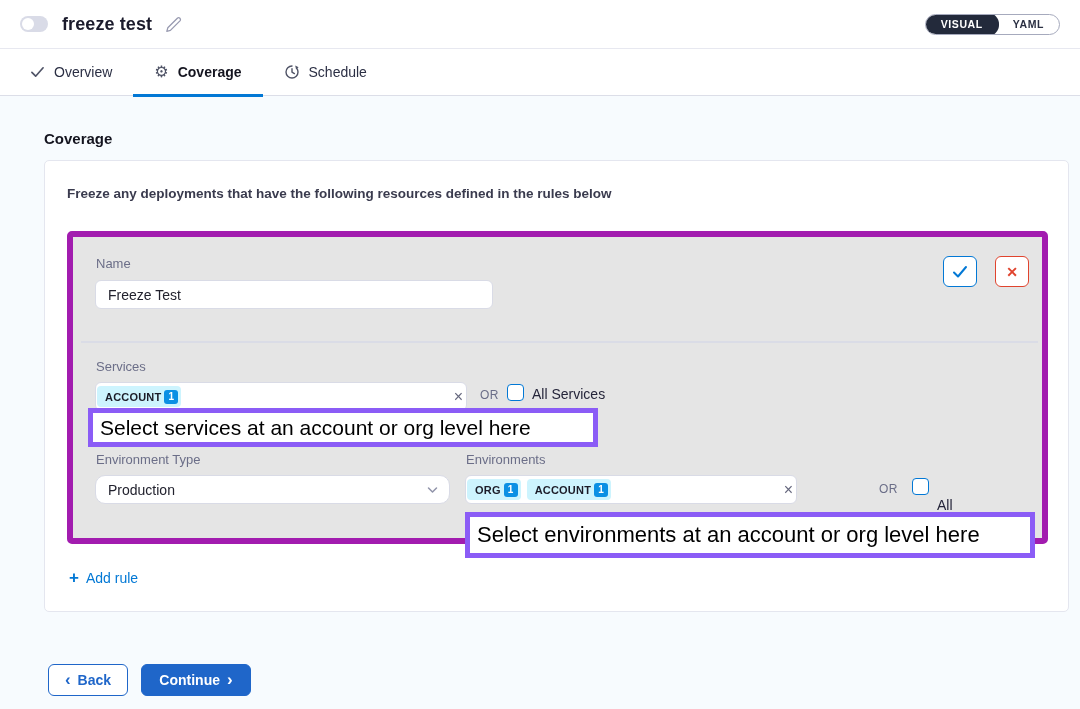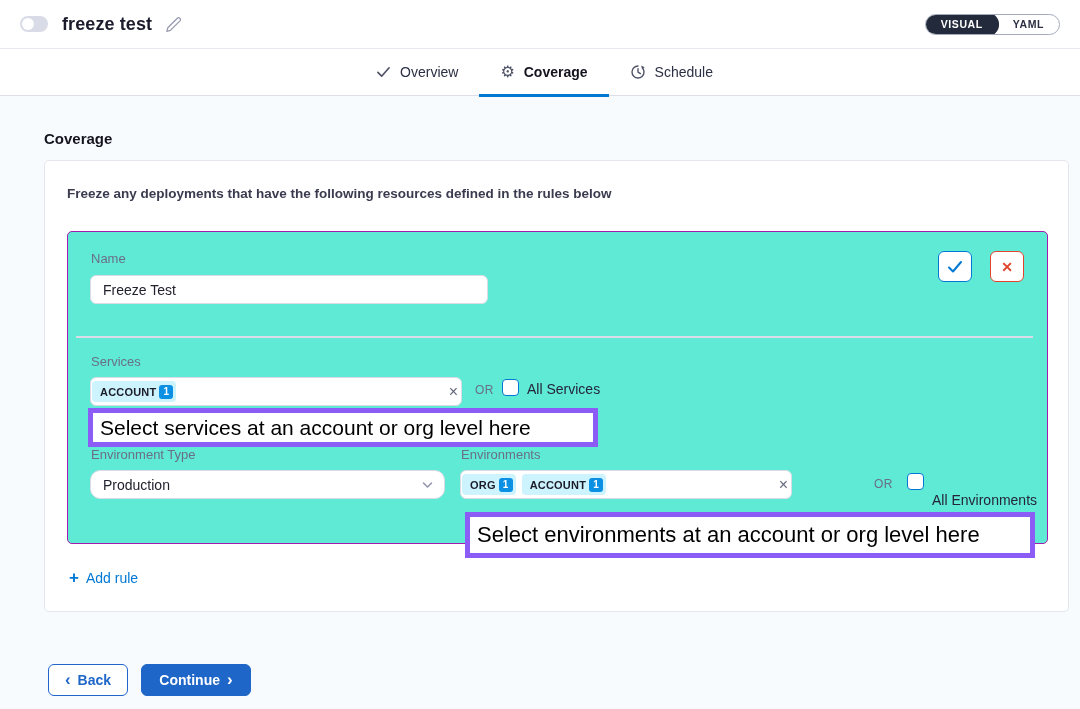--- a/index.html
+++ b/index.html
@@ -37,21 +37,21 @@
     height:21px; display:flex; align-items:center; justify-content:center;
     font-size:10.5px; font-weight:700; letter-spacing:.6px; padding:0 15px; cursor:pointer;
   }
   .view-seg.sel { background:#232a3b; color:#fff; border-radius:11px; margin:-1px; height:23px; padding:0 16px; }
   .view-seg.unsel { color:#2a2f42;text-align:center; }
 
   
   .tabbar {
     position:absolute; top:49px; left:0; right:0; height:47px;
     background:#fff; border-bottom:1.5px solid #dcdee8;
-    display:flex; align-items:stretch; padding-left:9px;justify-content:center;
+    display:flex; align-items:stretch; padding-left:9px;
   }
   .tab {
     position:relative; display:flex; align-items:center; gap:9px;
     padding:0 21px; font-size:14px; color:#2b2f44; cursor:pointer;
   }
   .tab.active { font-weight:700; color:#14141f; }
   .tab.active::after {
     content:""; position:absolute; left:0; right:0; bottom:-1.5px; height:3px; background:#0278d5;
   }
   .tab .ticon { display:flex; align-items:center; color:#4f5366; }
@@ -60,21 +60,21 @@
   
   .section-title { position:absolute; left:44px; top:130px; font-size:15px; font-weight:700; color:#14141f; }
   .card {
     position:absolute; left:44px; top:160px; width:1025px; height:452px;
     background:#fff; border:1px solid #e4e6ef; border-radius:5px;
   }
   .card-heading { position:absolute; left:22px; top:25px; font-size:13.5px; font-weight:700; color:#3a3b4e; }
 
   .panel {
     position:absolute; left:22px; top:70px; width:981px; height:313px;
-    background:#5eead4; border:1px solid #a21caf; border-radius:5px;
+    background:#e5e5e5; border:6px solid #a21caf; border-radius:5px;
   }
   .flabel { position:absolute; font-size:13px; color:#6b6e88; }
   .inputbox {
     position:absolute; height:29px; background:#fff; border:1px solid #d9dbe6; border-radius:6px;
     display:flex; align-items:center; font-size:14px; color:#22222e;
   }
   .name-input {
     width:100%; height:100%; border:none; outline:none; background:transparent;
     font-family:inherit; font-size:14px; color:#22222e; padding:0 12px; border-radius:6px;
   }

